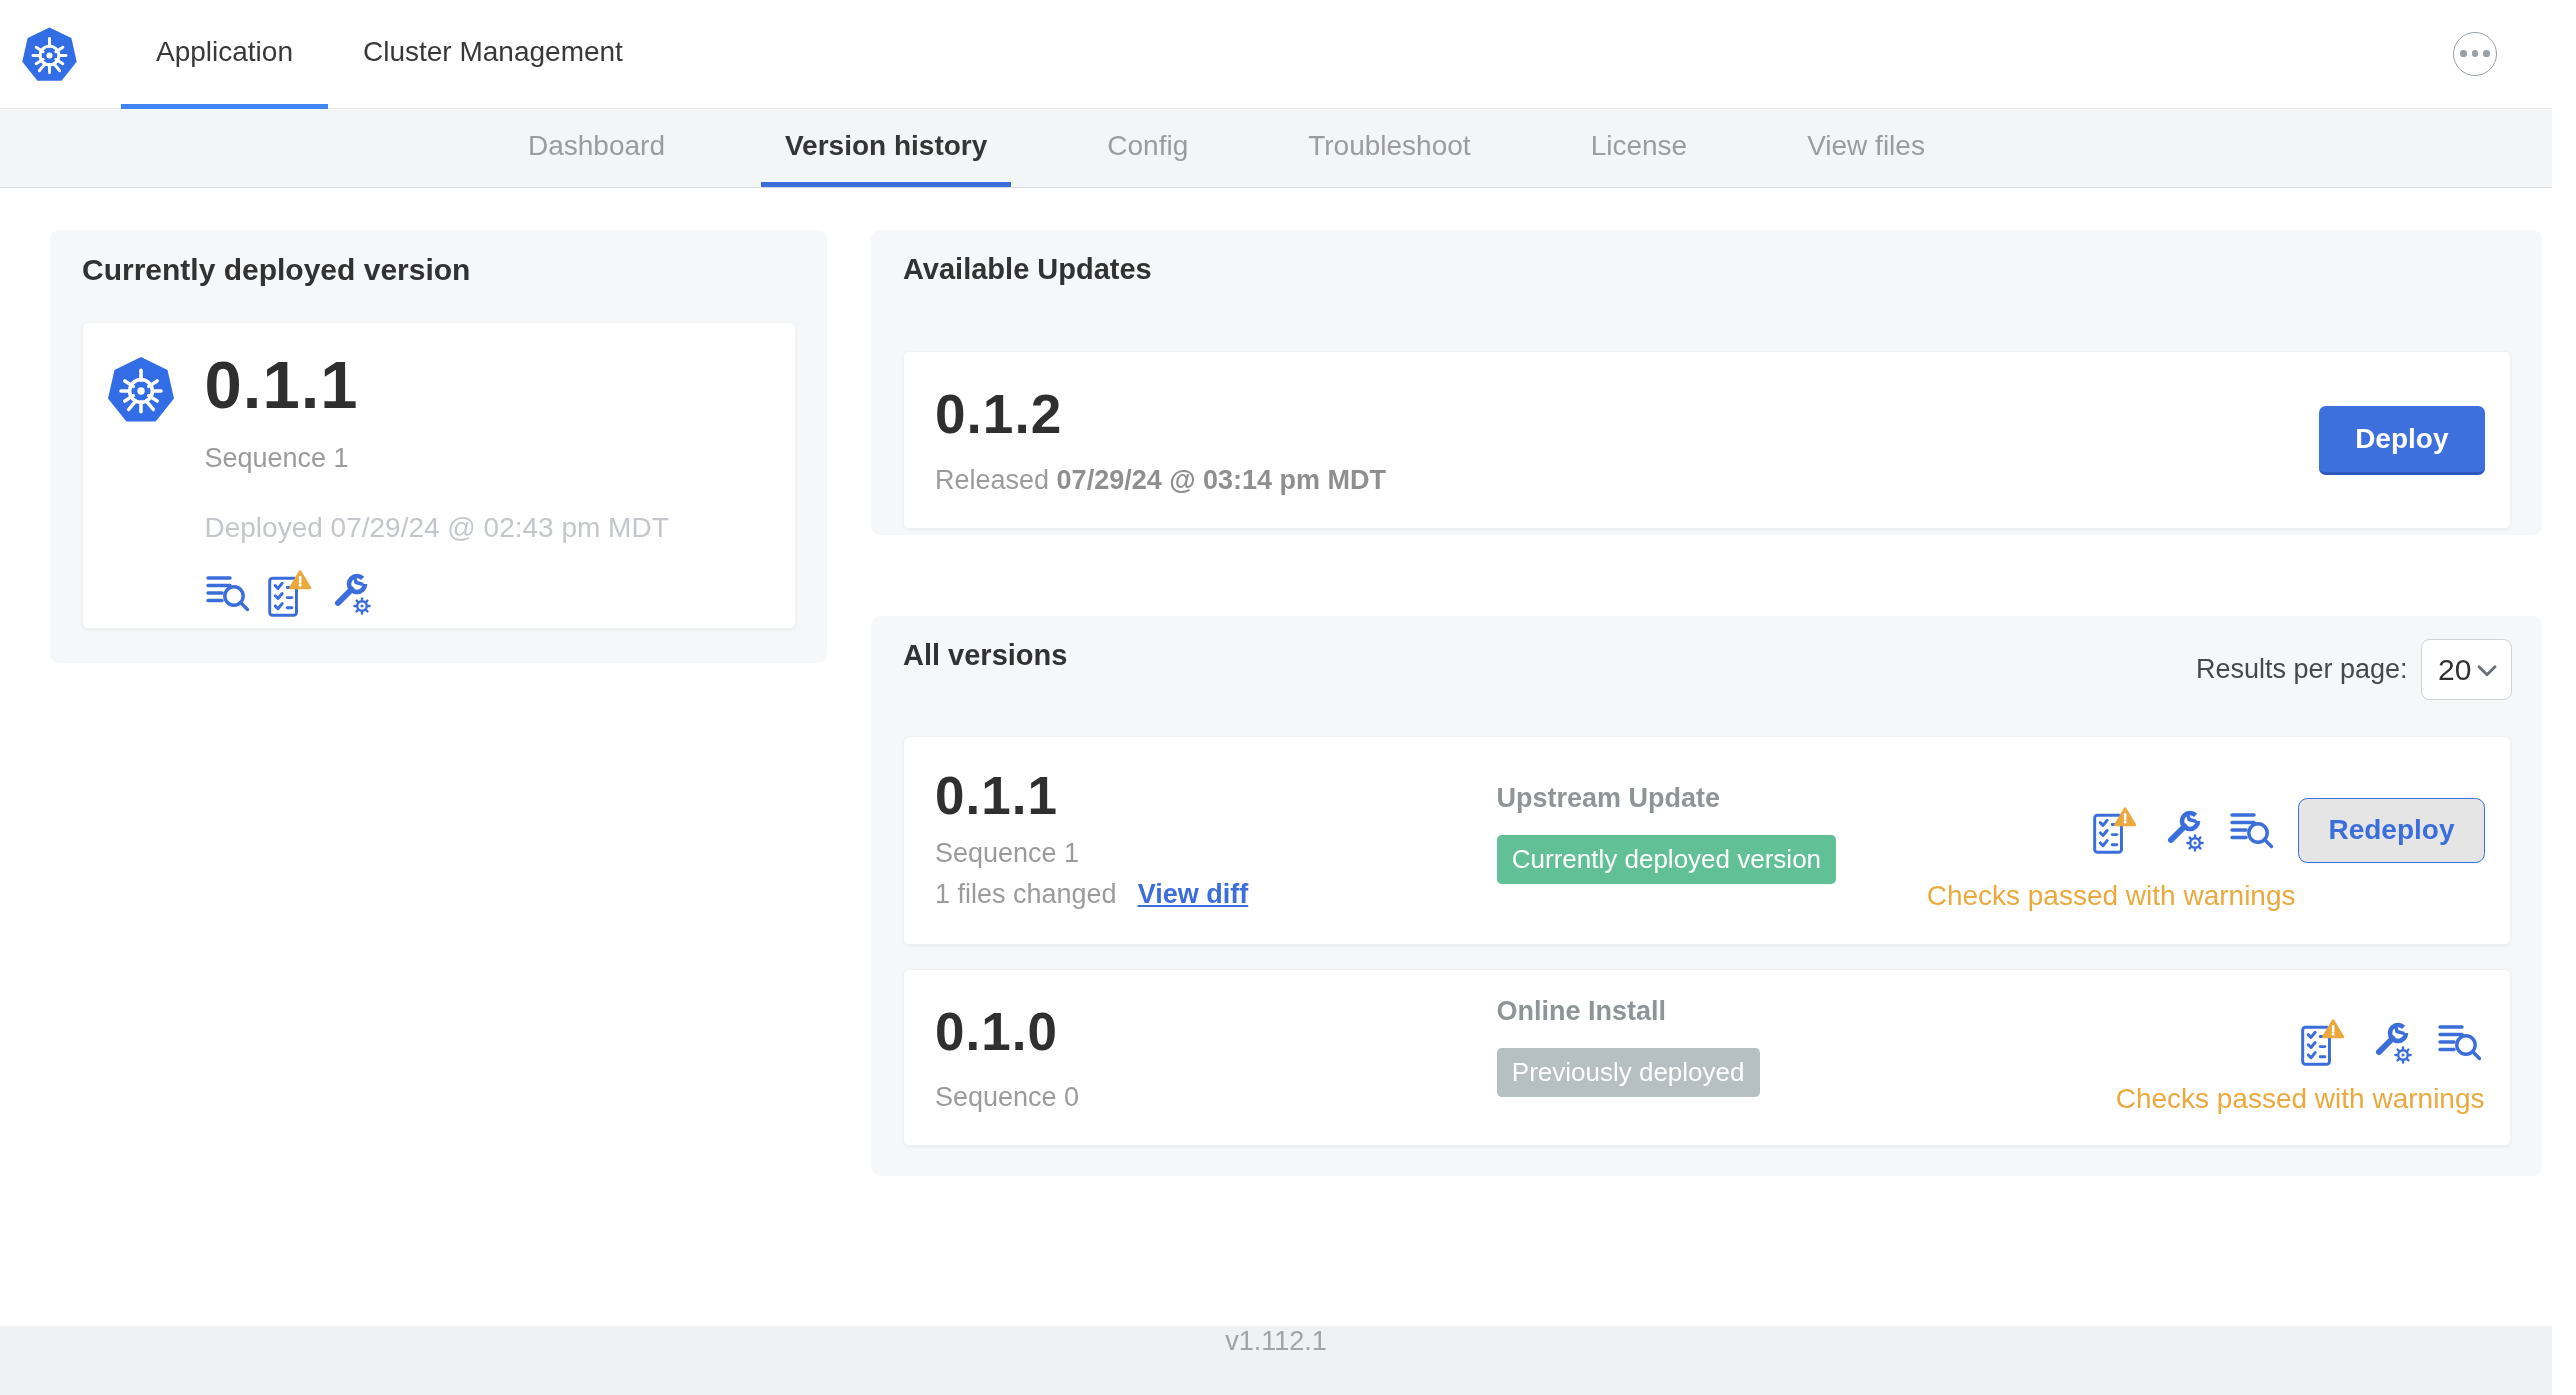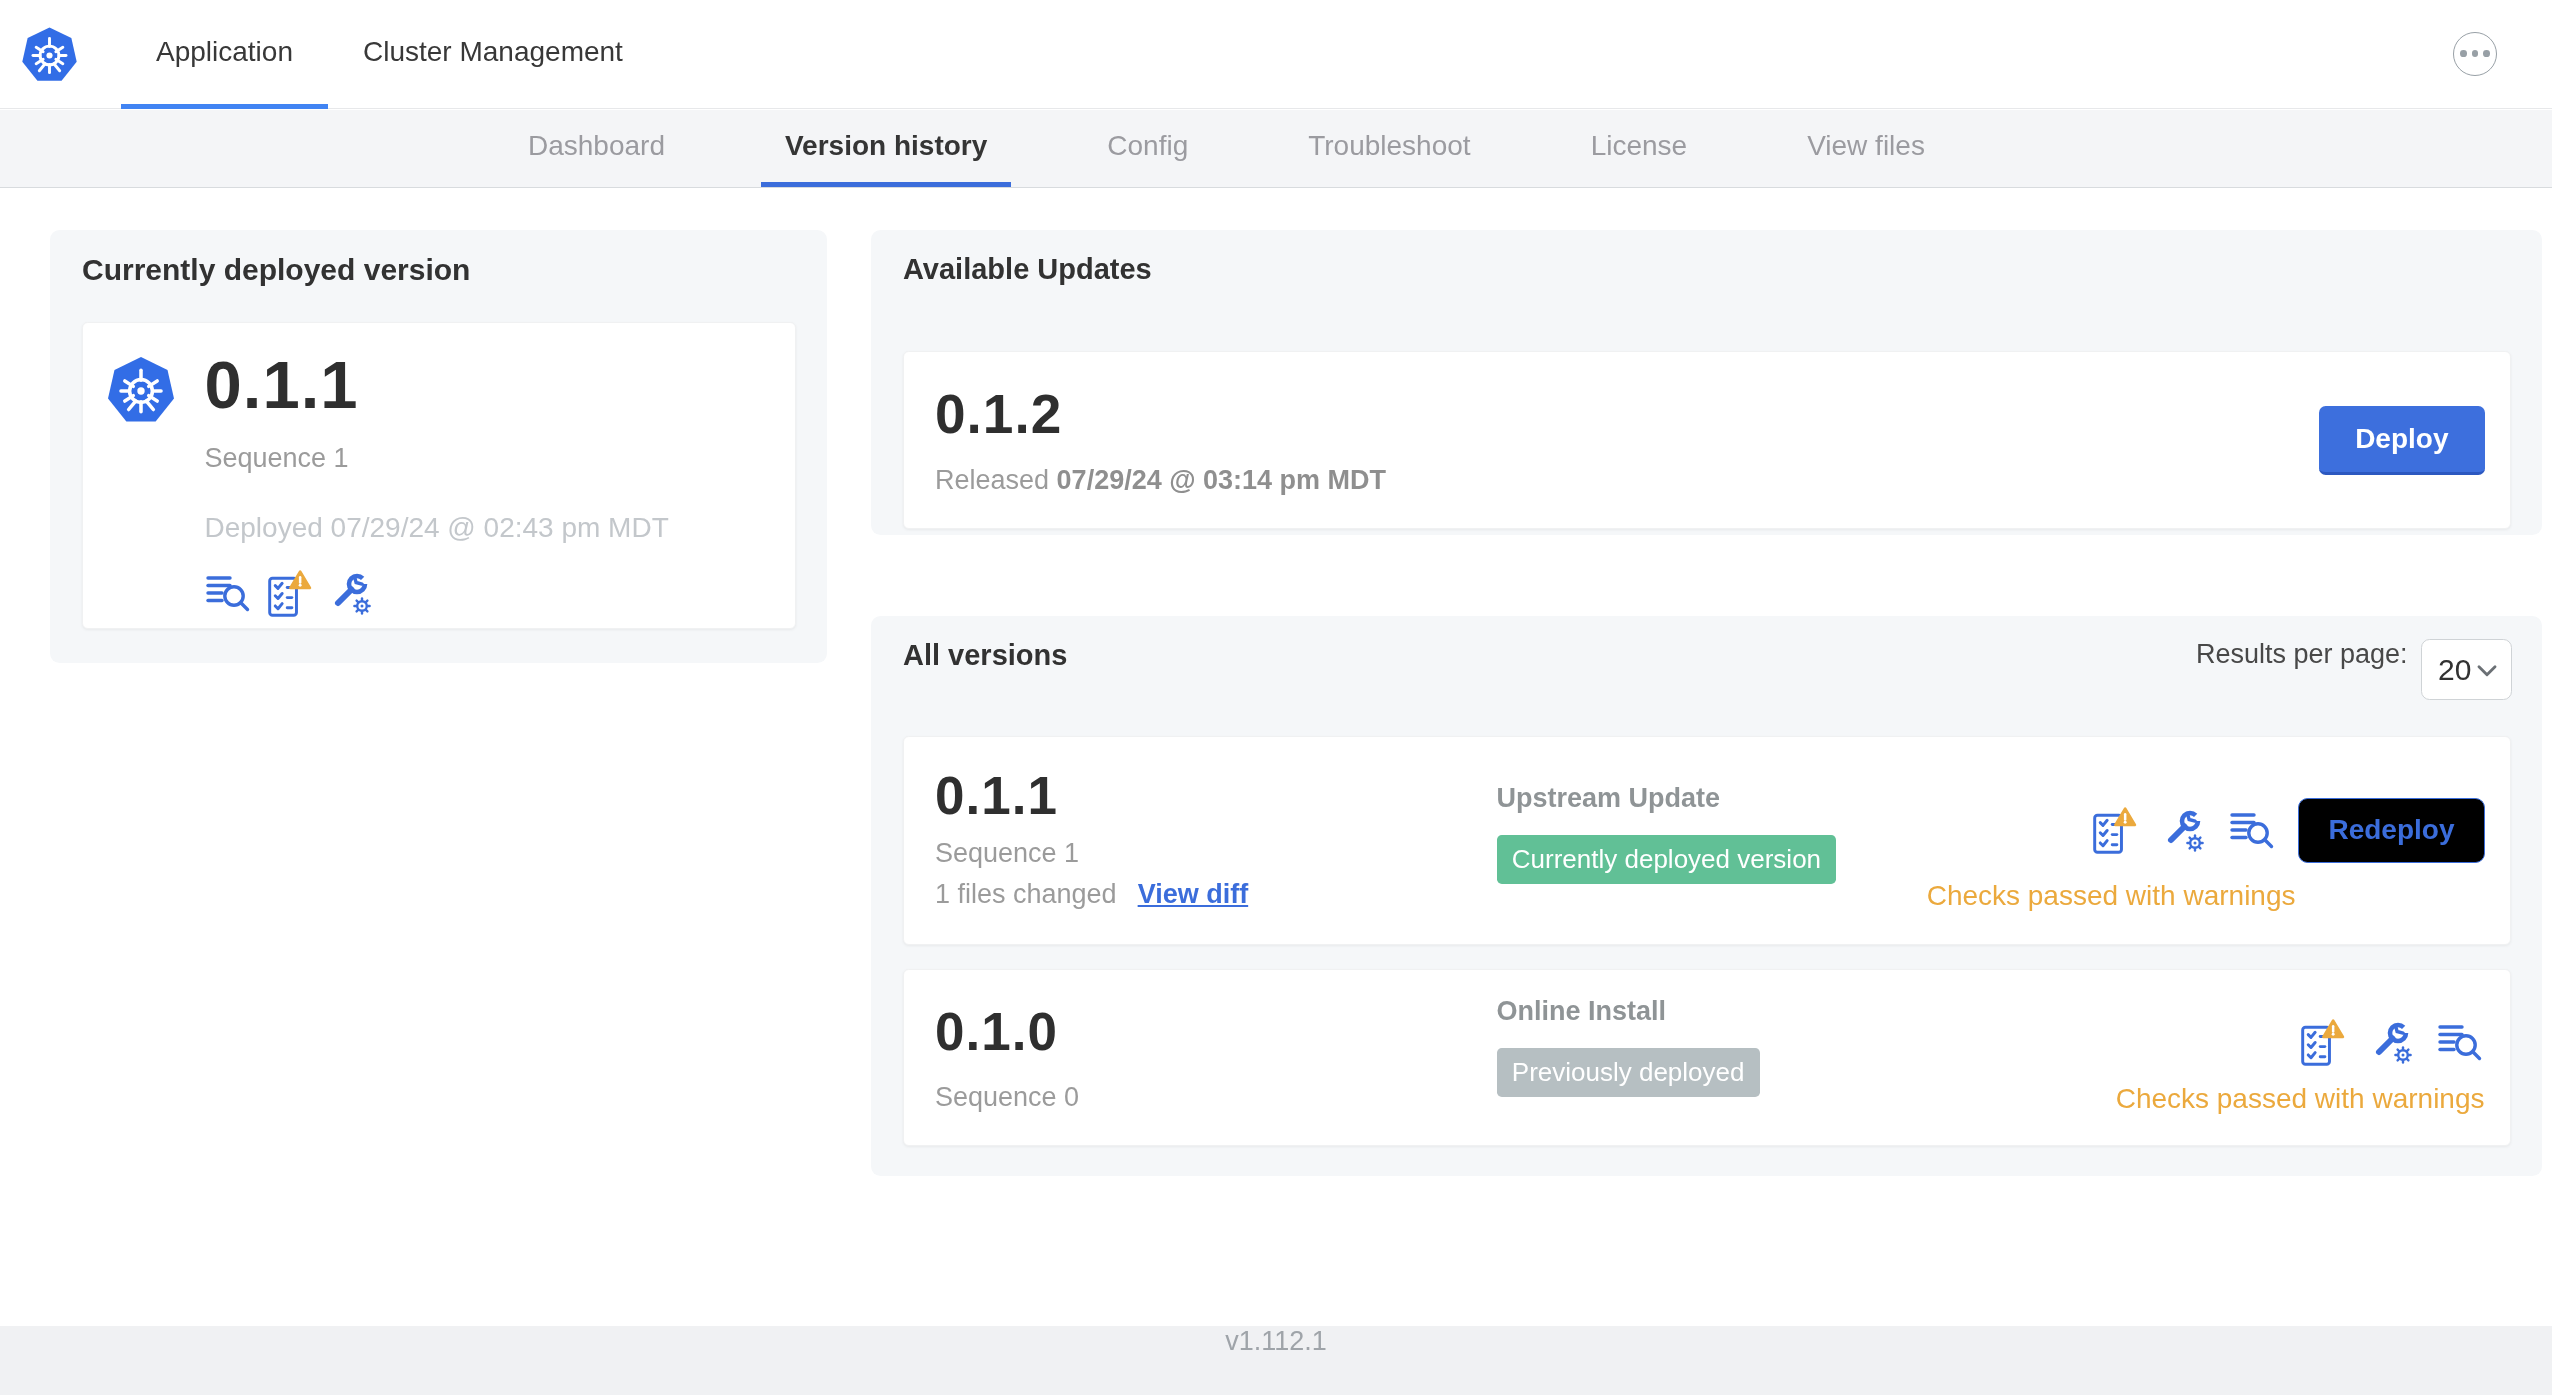--- a/index.html
+++ b/index.html
@@ -50,21 +50,21 @@
     align-items:center; justify-content:space-between; padding:0 25px 0 31.5px; }
   .ver-mid { font-size:55px; font-weight:700; color:#2f2f2f; line-height:59px; letter-spacing:1px; }
   .released { font-size:27px; color:#9b9b9b; margin-top:21px; }
   .released b { font-weight:700; color:#8f8f8f; }
   .btn-primary { background:#3d6fdd; border:none; border-bottom:3.8px solid #2c58c0;
     color:#fff; font-size:28px; font-weight:700; font-family:inherit;
     padding:17px 36px; border-radius:6.7px; cursor:pointer; }
 
   
   .panel-allv { left:871px; top:616px; width:1671px; height:560px; }
-  .rpp { position:absolute; right:30px; top:23px; display:flex; }
+  .rpp { position:absolute; right:30px; top:23px; display:flex; align-items:center; }
   .rpp-label { font-size:27px; color:#484848; margin-right:13.4px; }
   .select { width:91px; height:61px; background:#fff; border:1px solid #cfd3d6; border-radius:8.6px;
     display:flex; align-items:center; justify-content:space-between; padding:0 13.4px 0 16px; cursor:pointer; }
   .select .val { font-size:30px; color:#323232; }
 
   .vrow { left:31.5px; width:1608px; }
   .vrow-1 { top:120px; height:209px; }
   .vrow-2 { top:353px; height:177px; }
   .v-left { position:absolute; left:31.5px; top:0; }
   .vrow-1 .v-left { top:29px; } .vrow-2 .v-left { top:32px; }
@@ -76,21 +76,21 @@
   .v-mid { position:absolute; left:593px; }
   .vrow-1 .v-mid { top:46px; } .vrow-2 .v-mid { top:26px; }
   .src { font-size:27px; font-weight:700; color:#8f9496; }
   .badge { display:inline-block; margin-top:21px; font-size:26px; color:#fff;
     padding:8.6px 15.3px 9.5px; border-radius:4.8px; }
   .badge.green { background:#61c096; }
   .badge.gray  { background:#b6bfc2; }
   .v-right { position:absolute; right:25px; display:flex; flex-direction:column; align-items:flex-end; }
   .vrow-1 .v-right { top:61px; } .vrow-2 .v-right { top:48px; }
   .actions { display:flex; align-items:center; gap:21px; }
-  .btn-outline { background:#000000; border:1.9px solid #3b6ddb; border-radius:9.5px; color:#3b6ddb;
+  .btn-outline { background:#e5e5e5; border:1.9px solid #3b6ddb; border-radius:9.5px; color:#3b6ddb;
     font-size:28px; font-weight:700; font-family:inherit; padding:15.3px 29px; cursor:pointer; }
   .checkstat { font-size:28px; color:#eba93d; font-weight:500; margin-top:17px; }
   .vrow-1 .checkstat { margin-right:189px; }
 
   
   .footer { position:absolute; left:0; bottom:0; width:100%; height:70px; background:#f0f1f3;
     display:flex; align-items:flex-start; justify-content:center; }
   .footer-ver { font-size:27px; color:#9fa4a9; }
 </style>
 </head>

